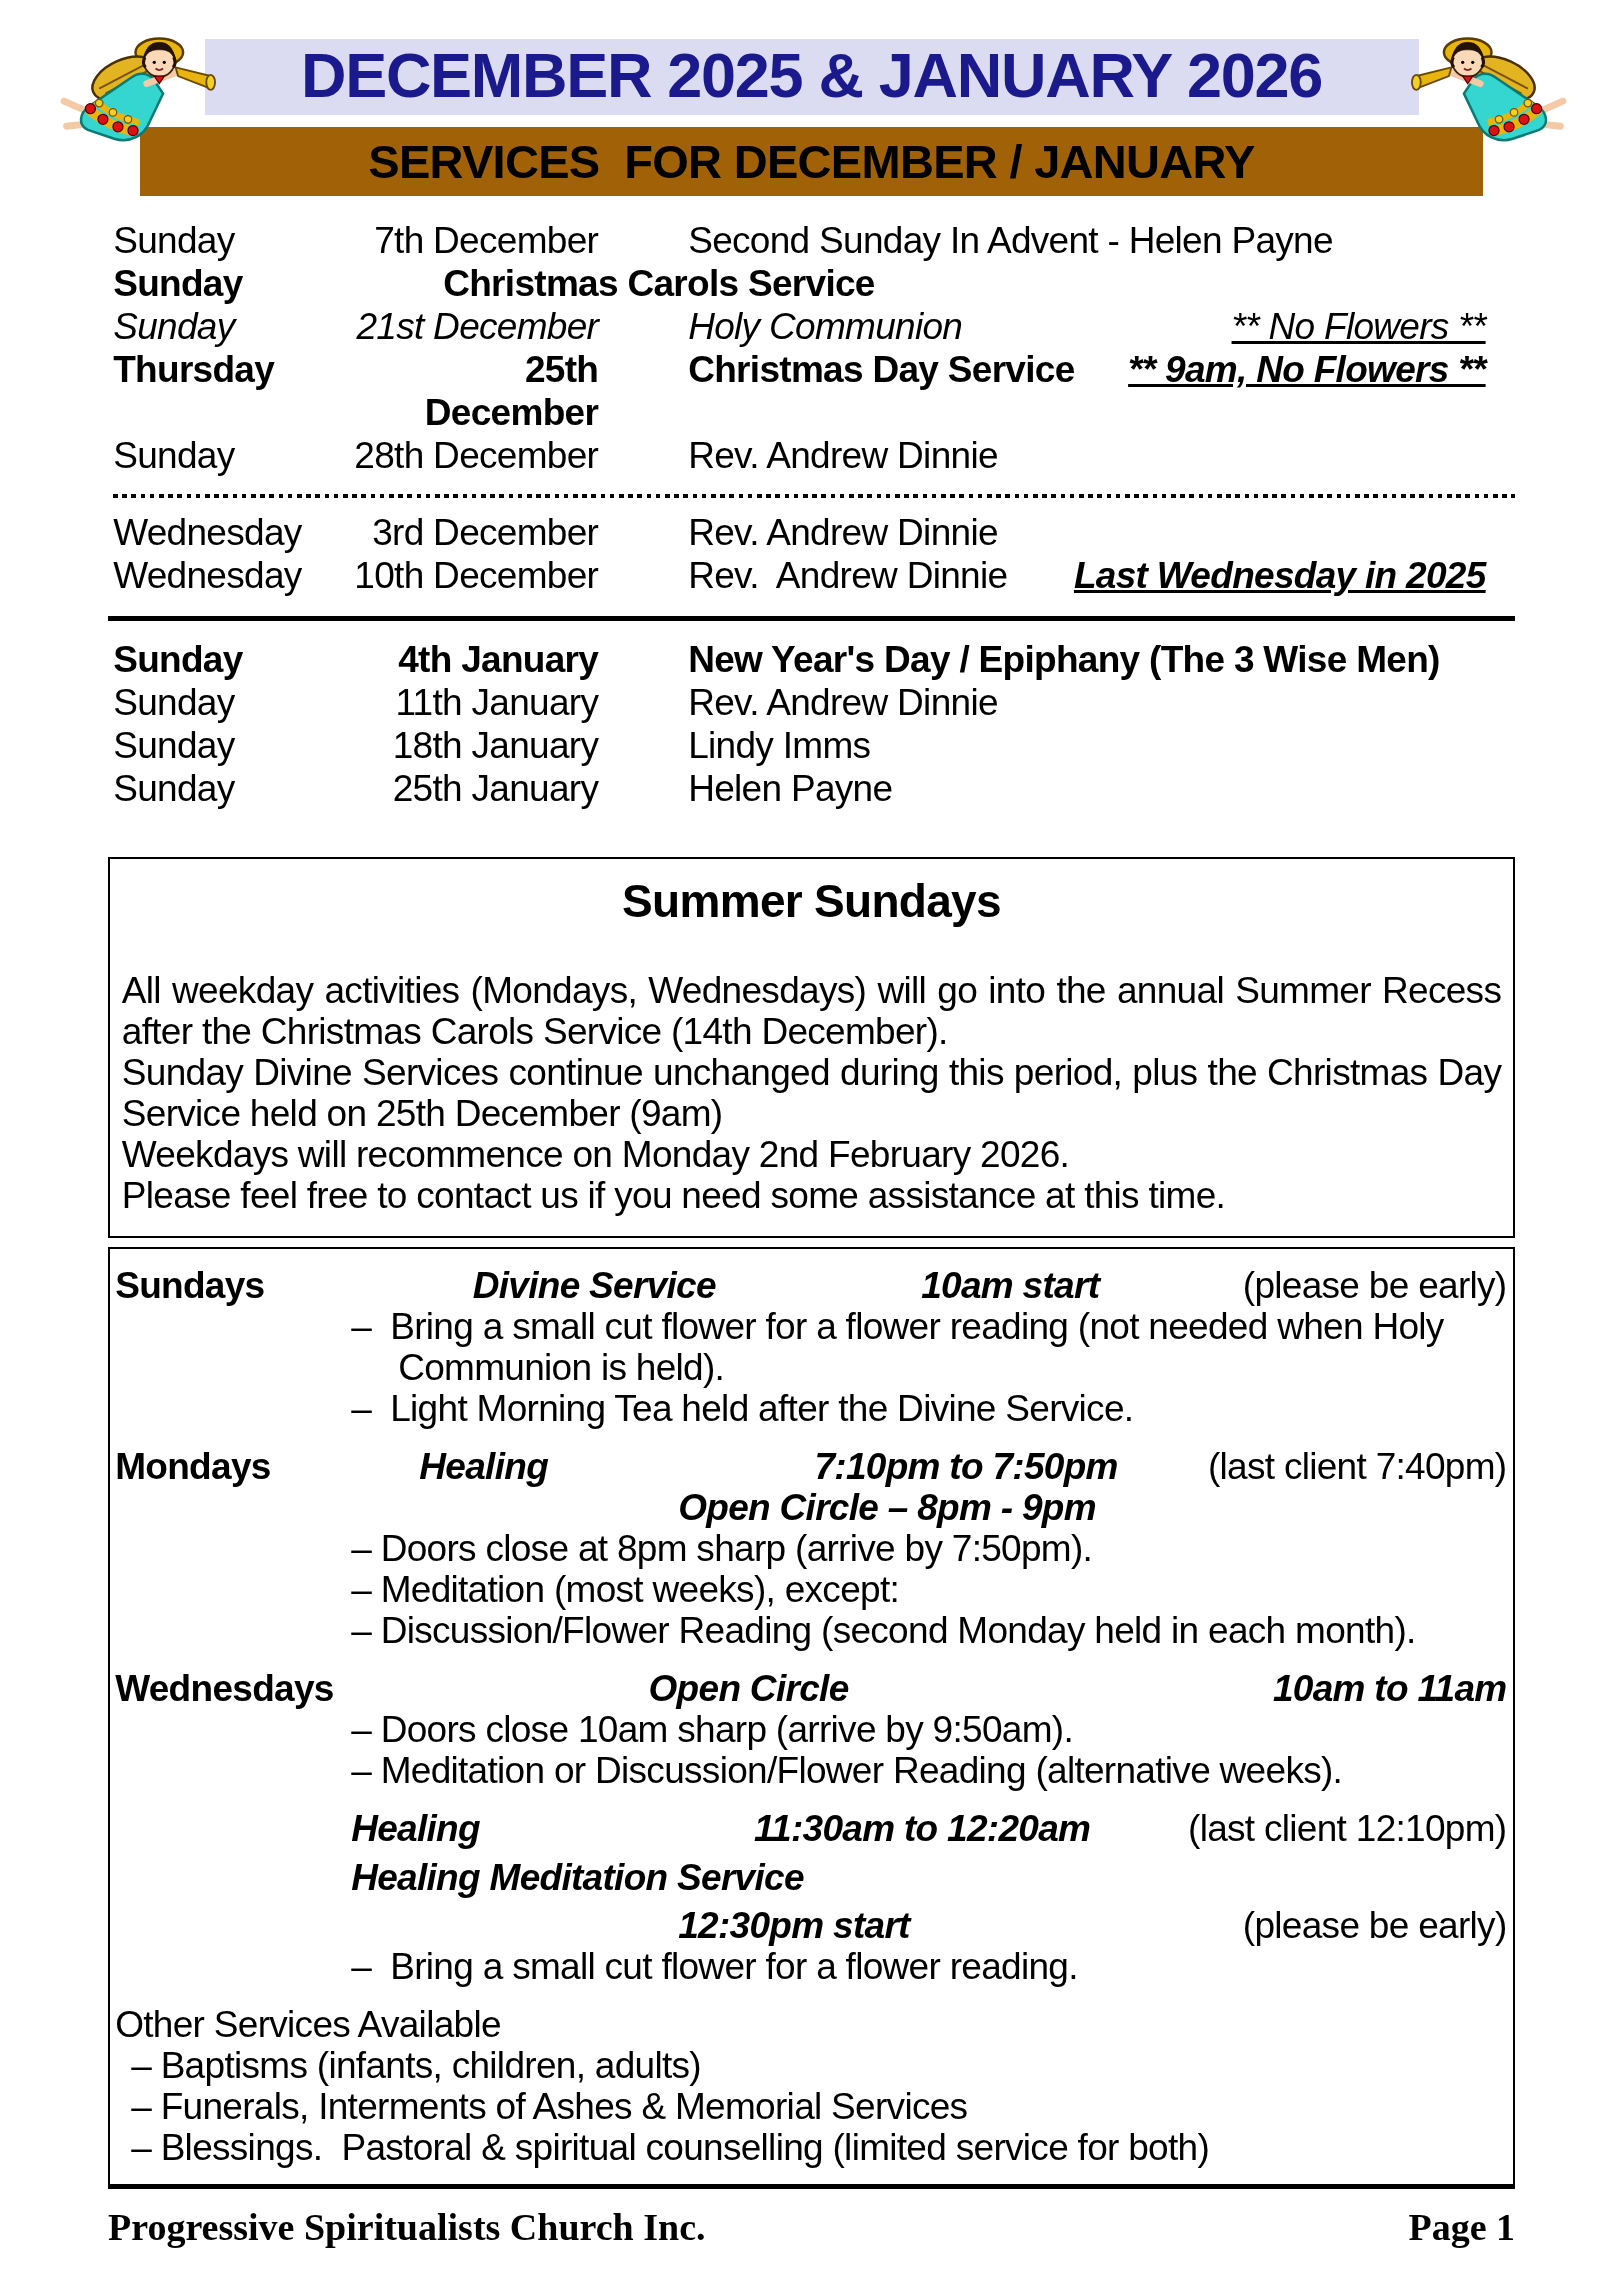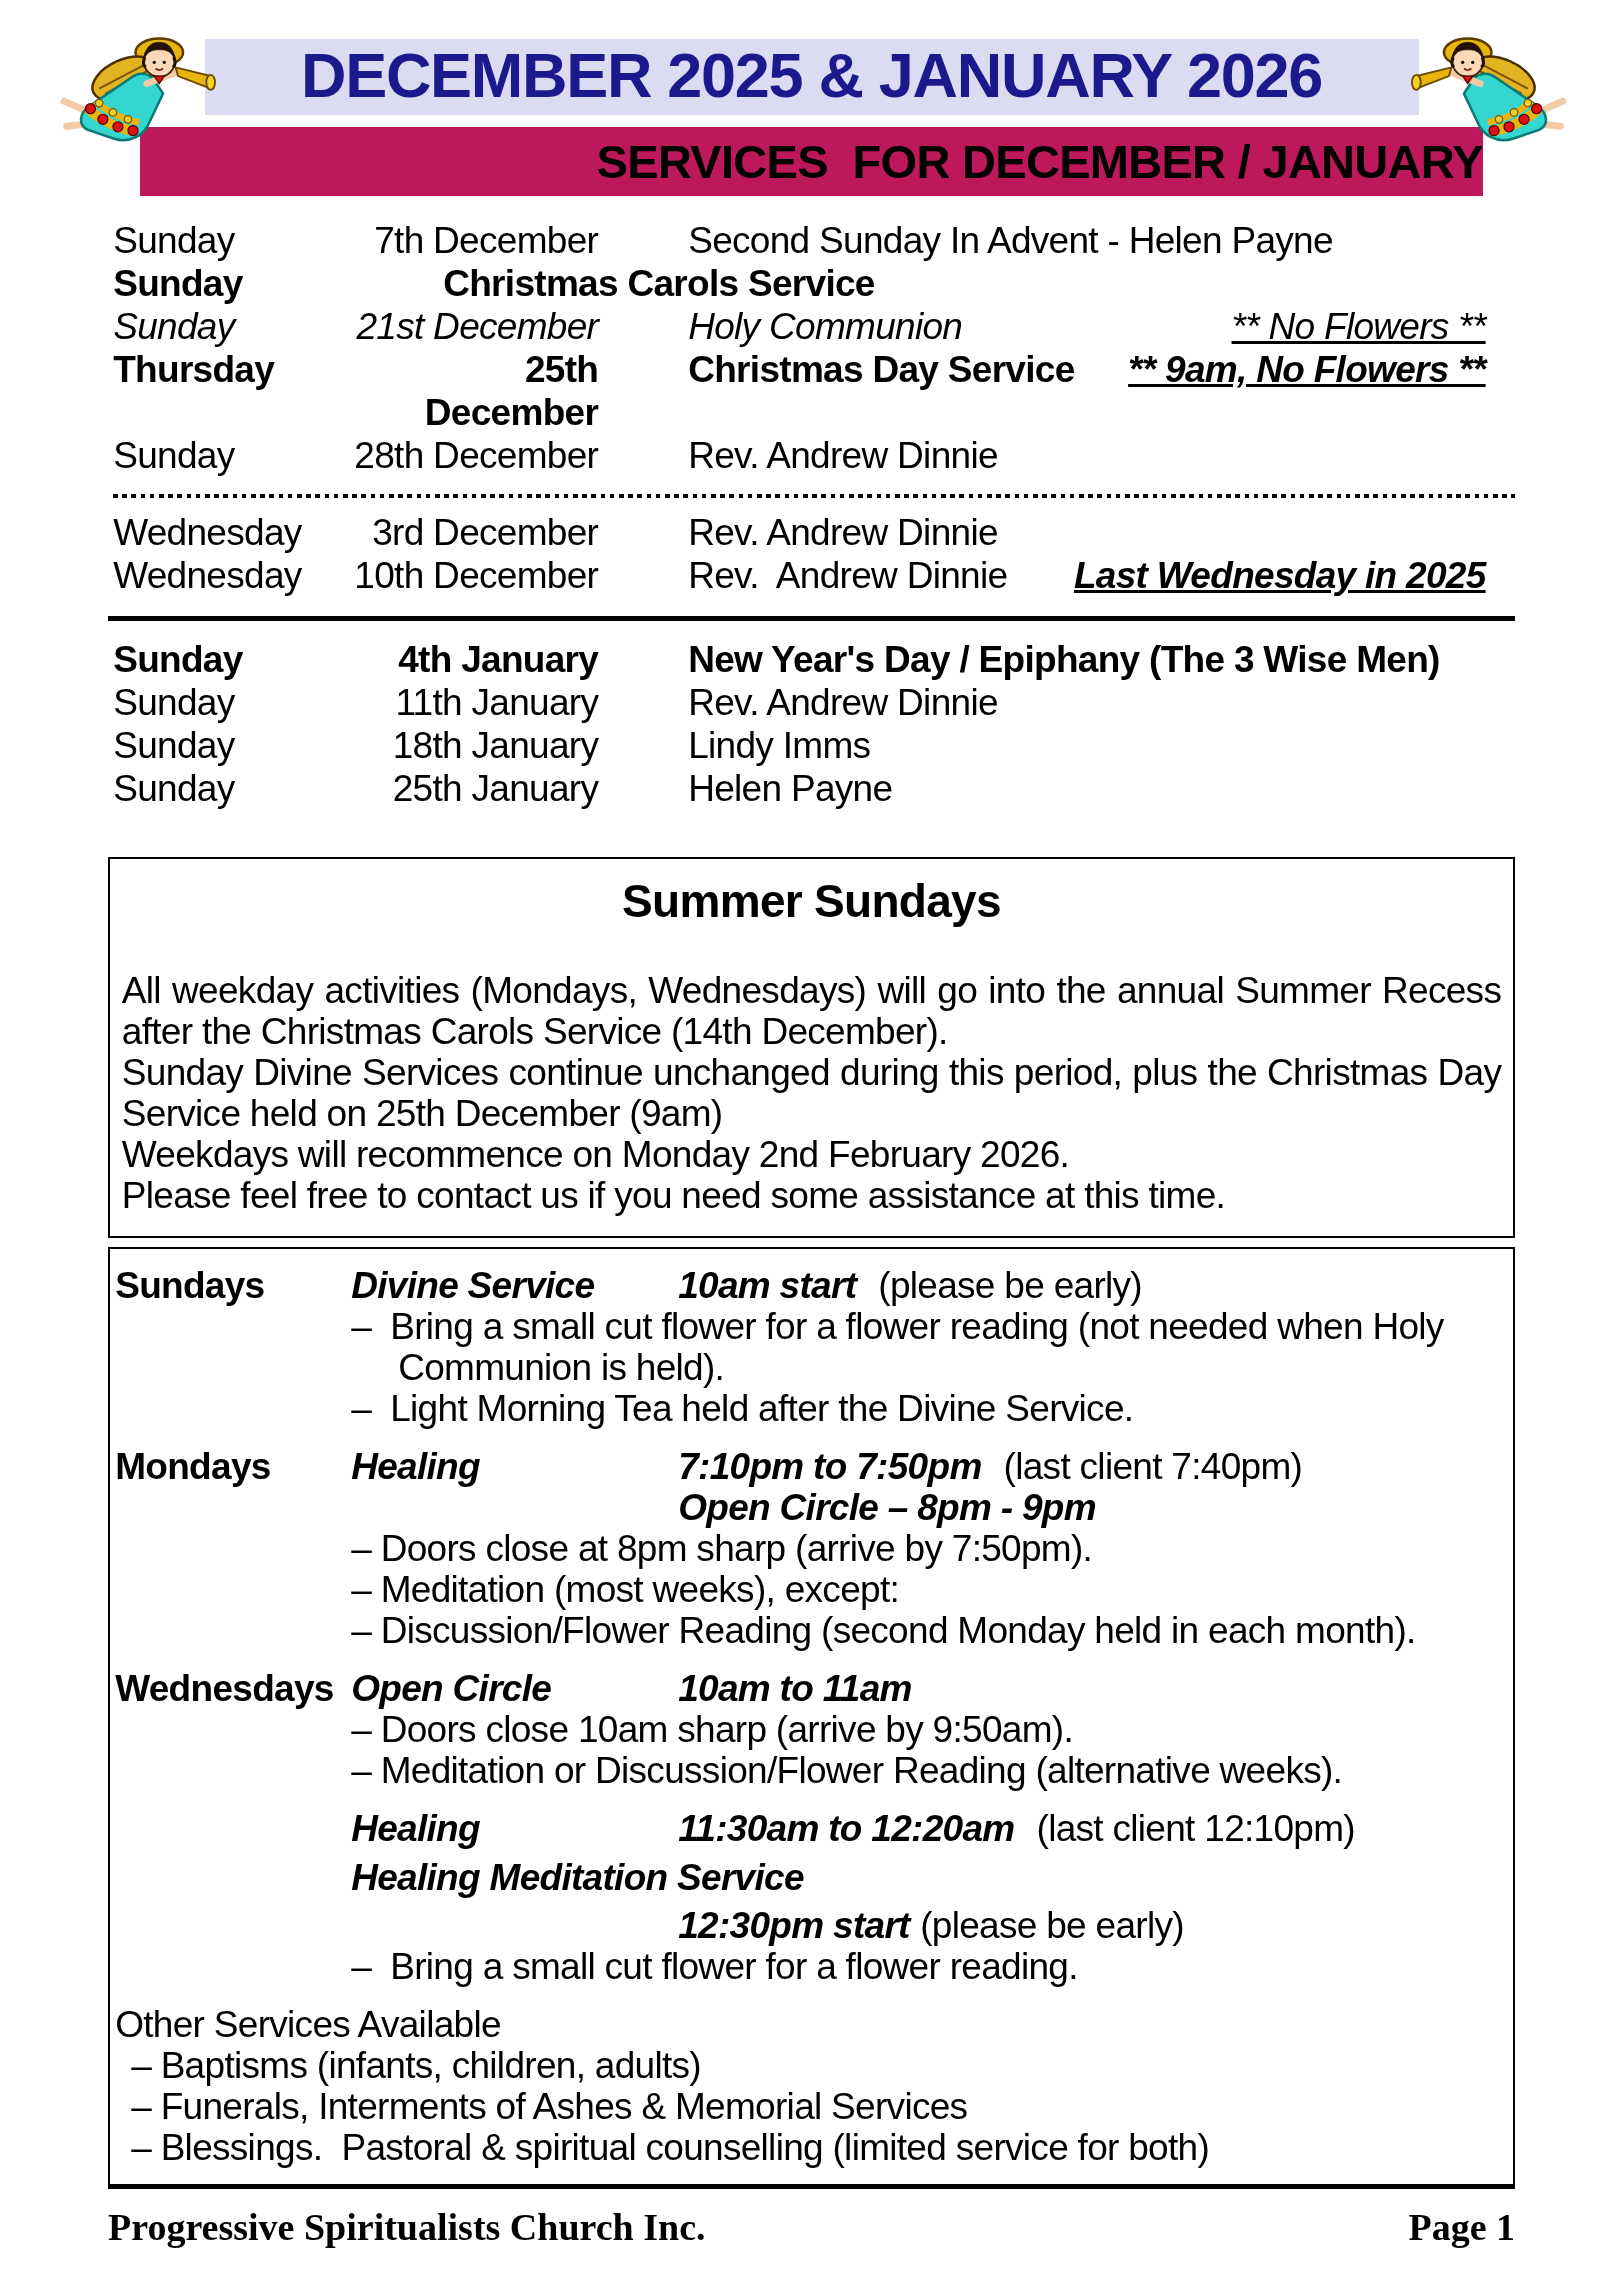--- a/index.html
+++ b/index.html
@@ -56,21 +56,21 @@
   .summer h3 { text-align:center; font-size:46px; font-weight:bold; line-height:56px; margin-bottom:41px; }
   .summer .para { font-size:37px; line-height:41px; text-align:justify; }
 
   
   .sched {
     margin:9.2px 108px 0 108px;
     border:2.6px solid #000; border-bottom-width:5.9px;
     padding:15.7px 6.5px 15.7px 5.2px;
     font-size:37px; line-height:41px;
   }
-  .s-row { display:flex; align-items:baseline; }
+  .s-row { display:flex; align-items:baseline;justify-content:space-between; }
   .s-lbl  { width:236px; flex:none; font-weight:bold; }
   .s-svc  { width:327px; flex:none; font-weight:bold; font-style:italic; }
   .s-time { font-weight:bold; font-style:italic; white-space:nowrap; }
   .s-paren { margin-left:22px; white-space:nowrap; }
   .indent-svc { margin-left:236px; }
   .indent-time { margin-left:563px; }
   .bullets { margin-left:236px; }
   .bullet { padding-left:47px; text-indent:-47px; }
   .bullets.flush { margin-left:16px; }
   .gap-lg { height:17px; }
@@ -153,21 +153,21 @@
       <path d="M145 42 Q140 52 146 58 M191 42 Q196 52 190 58" stroke="#241206" stroke-width="5" fill="none"></path>
       <circle cx="160" cy="50" r="2.6" fill="#000"></circle>
       <circle cx="176" cy="50" r="2.6" fill="#000"></circle>
       <path d="M162 60 Q168 65 174 60" stroke="#7a2020" stroke-width="3" fill="none"></path>
       <polygon points="160,72 176,72 168,84" fill="#dd1111" stroke="#550000" stroke-width="2"></polygon>
     </svg>
 
     <div class="title-box" style="background: rgb(219, 219, 242);">
       <h1 style="color: rgb(26, 26, 140);">DECEMBER 2025 &amp; JANUARY 2026</h1>
     </div>
-    <div class="subtitle-box" style="background: #be185d; justify-content: flex-end;">
+    <div class="subtitle-box" style="background: #a16207;">
       <h2>SERVICES&nbsp; FOR DECEMBER / JANUARY</h2>
     </div>
   </div>
 
   <div class="services">
     <div id="dec-sundays">
         <div class="svc-row ">
           <span class="c-day">Sunday</span>
           <span class="c-date">7th December</span>
           <span class="c-svc">Second Sunday In Advent - Helen Payne</span>

